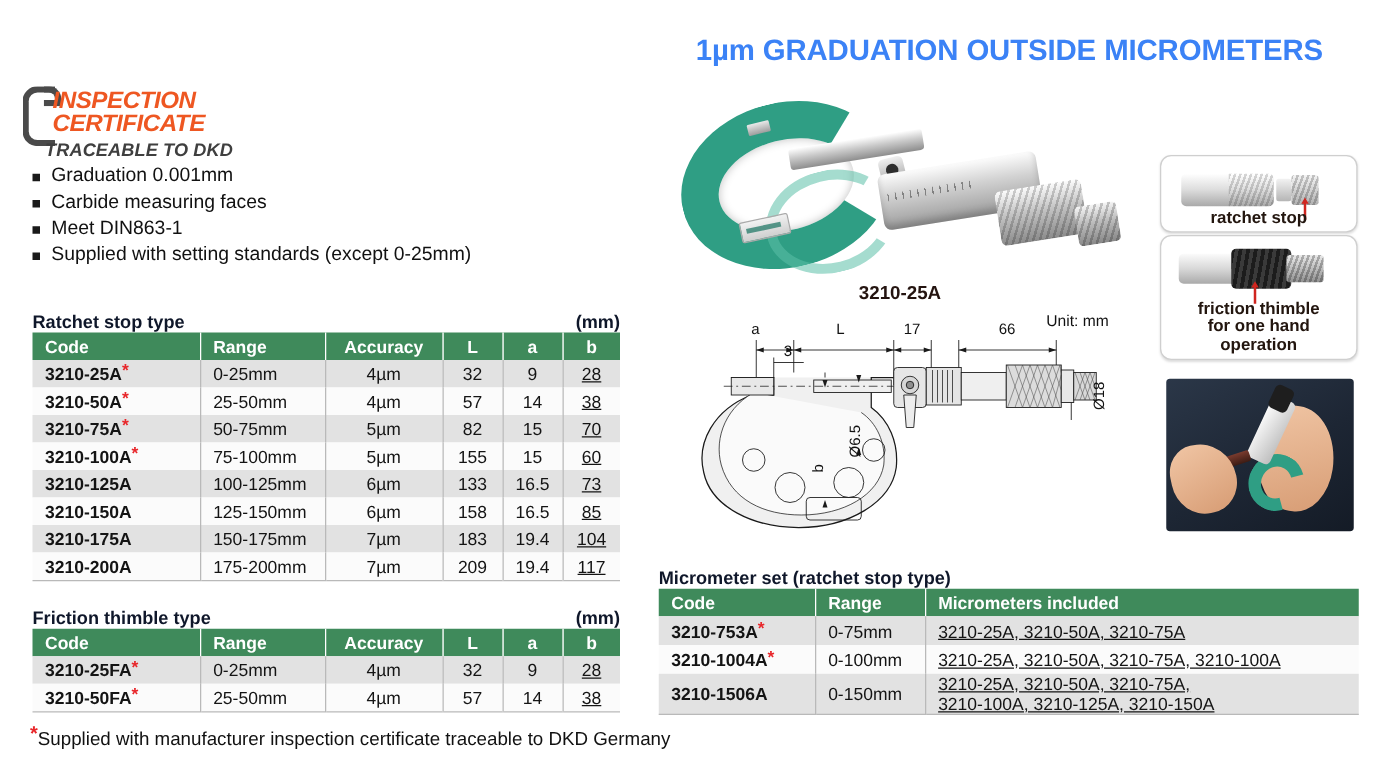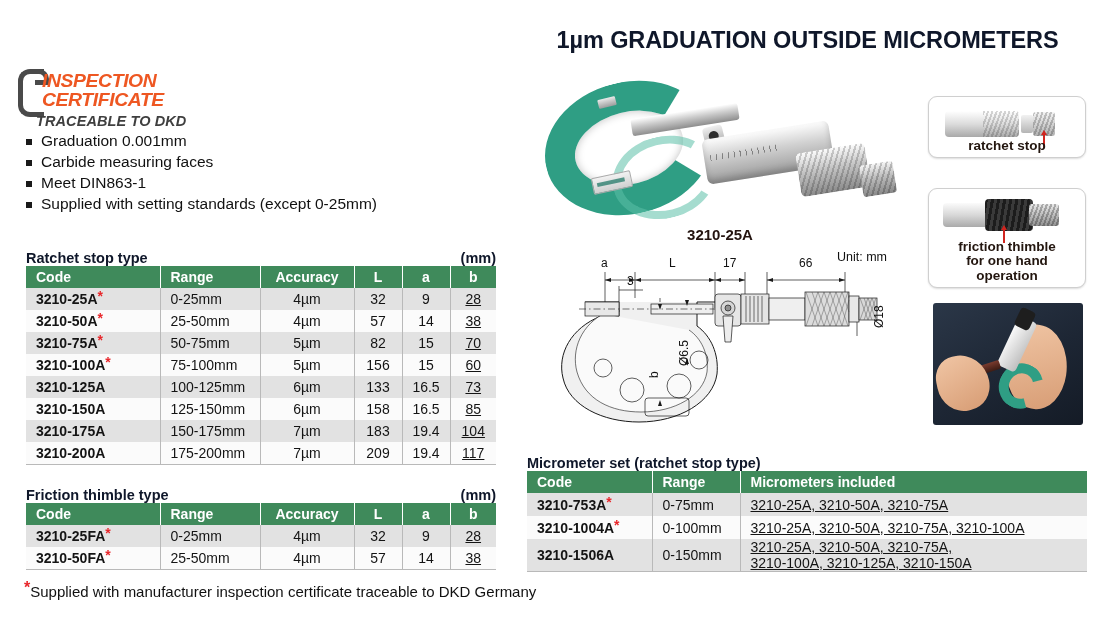--- a/index.html
+++ b/index.html
@@ -82,21 +82,21 @@
 
   .footnote {
     position:absolute; left:24px; top:583px;
     font-size:15px; color:#111;
   }
   .footnote .star { font-size:16px; }
 
   
   .page-title {
     position:absolute; left:520px; top:27px; width:575px;
-    text-align:center; font-size:23.5px; font-weight:bold; color:#0f172a;
+    text-align:center; font-size:23.5px; font-weight:bold; color:#3b82f6;
     letter-spacing:-0.1px;
   }
 
   
   #hero-photo { position:absolute; left:536px; top:70px; width:390px; height:150px; }
   .mic-frame {
     position:absolute; left:8px; top:12px; width:170px; height:132px;
     border:30px solid #2f9e84; border-radius:50%;
     border-right-color:transparent;
     transform:rotate(-14deg);
@@ -172,21 +172,21 @@
   }
   .dimlabel { position:absolute; font-size:12px; color:#111; }
   .dimlabel.vert { transform:rotate(-90deg); transform-origin:left top; white-space:nowrap; }
 
   
   .callout {
     position:absolute; background:#ffffff;
     border:1.5px solid #cfcfcf; border-radius:9px;
     box-shadow:0 1px 2px rgba(0,0,0,.14);
   }
-  #callout-ratchet { left:928px; top:96px; width:158px; height:62px; }
+  #callout-ratchet { left:928px; top:124px; width:158px; height:62px; }
   #callout-thimble { left:928px; top:188px; width:158px; height:100px; }
   .callout-label {
     position:absolute; left:0; right:0; bottom:4px; text-align:center;
     font-size:13.5px; font-weight:bold; color:#23160f; line-height:14.5px;
   }
   .callout-img { position:absolute; left:0; right:0; top:6px; height:42px; }
 
   .cimg-barrel{
     position:absolute; left:16px; top:8px; width:74px; height:26px;
     background:linear-gradient(#ffffff,#dcdcdc 50%,#a9a9a9); border-radius:4px;
@@ -346,21 +346,21 @@
           <td class="rng">50-75mm</td>
           <td class="ctr">5µm</td>
           <td class="ctr">82</td>
           <td class="ctr">15</td>
           <td class="ctr">70</td>
         </tr>
         <tr class="even">
           <td class="code">3210-100A<span class="star">*</span></td>
           <td class="rng">75-100mm</td>
           <td class="ctr">5µm</td>
-          <td class="ctr">156</td>
+          <td class="ctr">155</td>
           <td class="ctr">15</td>
           <td class="ctr">60</td>
         </tr>
         <tr class="odd">
           <td class="code">3210-125A</td>
           <td class="rng">100-125mm</td>
           <td class="ctr">6µm</td>
           <td class="ctr">133</td>
           <td class="ctr">16.5</td>
           <td class="ctr">73</td>

